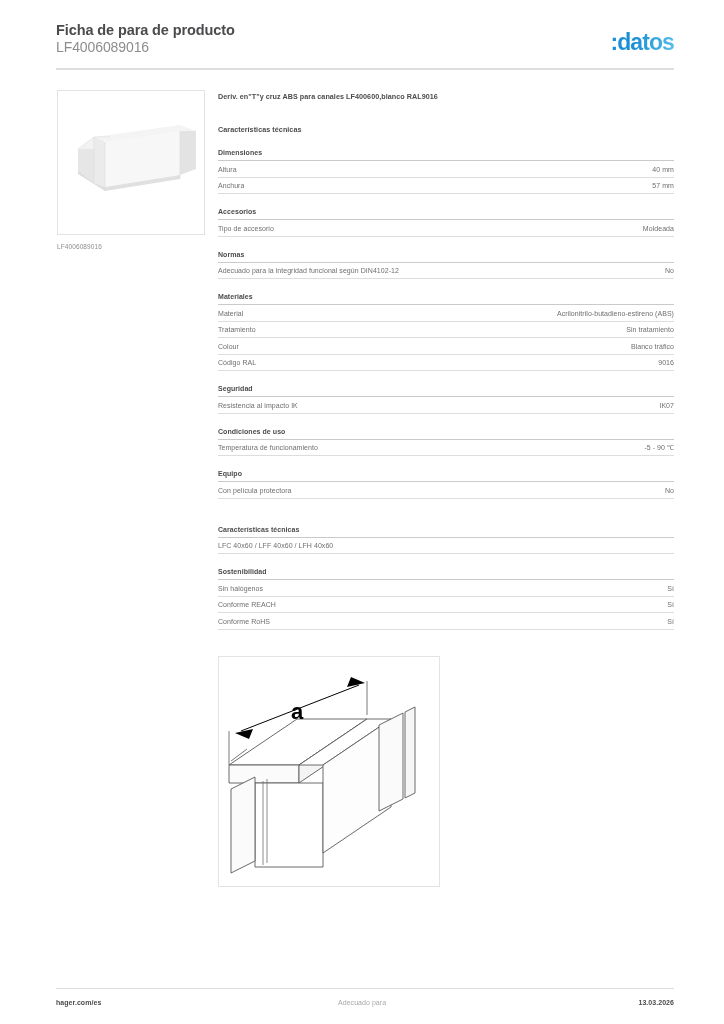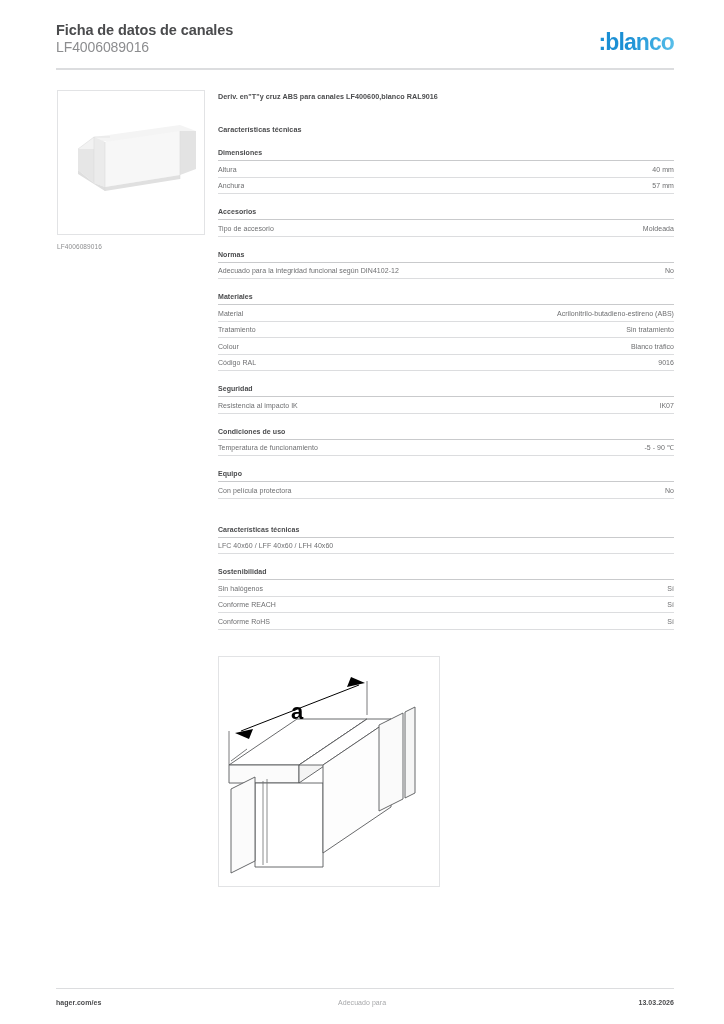--- a/index.html
+++ b/index.html
@@ -216,23 +216,23 @@
     color: #4a4b4d;
     letter-spacing: 0.05px;
   }
 </style>
 </head>
 <body>
 
 <div class="page">
 
   <div class="header">
-    <div class="doc-title">Ficha de datos de canales</div>
+    <div class="doc-title">Ficha de para de producto</div>
     <div class="doc-subtitle">LF4006089016</div>
-    <div class="logo">:blanco</div>
+    <div class="logo">:datos</div>
   </div>
   <div class="header-rule"></div>
 
   <div class="product-figure">
     <div class="product-image-box">
       <svg width="146" height="143" viewBox="0 0 146 143">
 
         <g>
 
           <polygon points="20,58 36,46 52,46 36,58" fill="#f2f2f2"></polygon>

